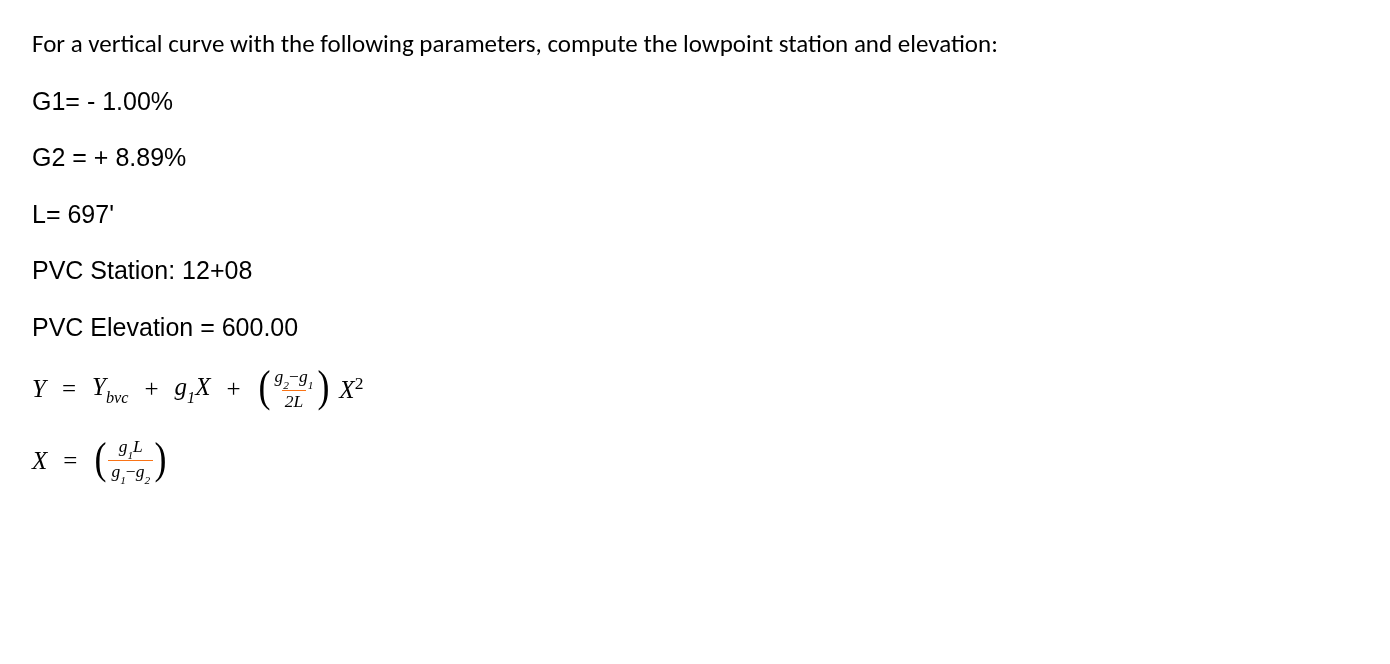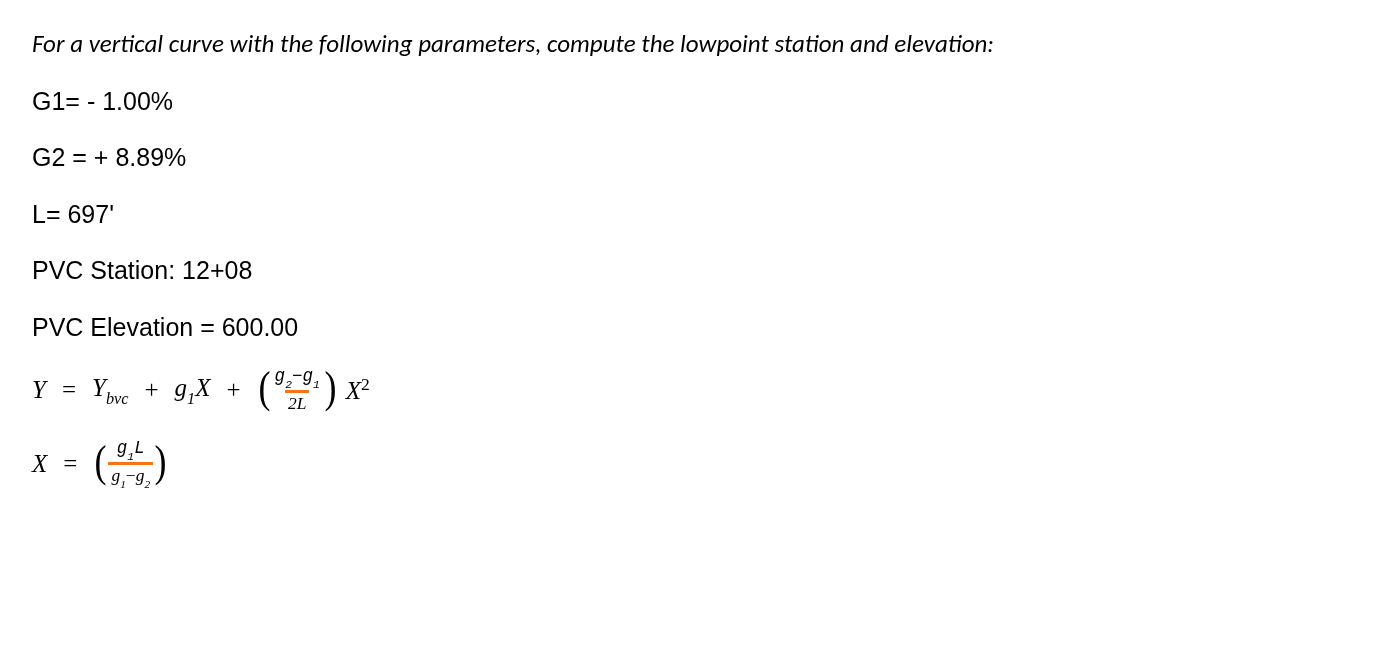--- a/index.html
+++ b/index.html
@@ -12,21 +12,20 @@
       font-size: 24px;
       color: #000;
       background: #fff;
       padding: 28px 32px;
       width: 1390px;
       line-height: 1.3;
     }
     .intro {
       font-size: 25px;
       margin-bottom: 24px;
-      font-style: italic;
     }
     .param {
       font-family: Liberation Sans, sans-serif;
       font-size: 25px;
       margin-bottom: 24px;
     }
     .formula {
       font-family: 'Times New Roman', Times, serif;
       font-size: 25px;
       font-style: italic;
@@ -59,24 +58,23 @@
       display: inline-flex;
       flex-direction: column;
       align-items: center;
       vertical-align: middle;
       font-size: 0.7em;
       font-style: italic;
       line-height: 1.1;
     }
     .frac .num {
       padding: 0 3px 1px 3px;
-      font-family: Liberation Mono, monospace;
     }
     .frac .den {
-      border-top: 3px solid #f97316;
+      border-top: 1px solid #f97316;
       padding: 1px 3px 0 3px;
     }
     .bigparen-l, .bigparen-r {
       font-size: 1.8em;
       font-style: normal;
       display: inline-block;
       vertical-align: middle;
       line-height: 0.5;
       transform: scaleX(0.8);
       position: relative;

